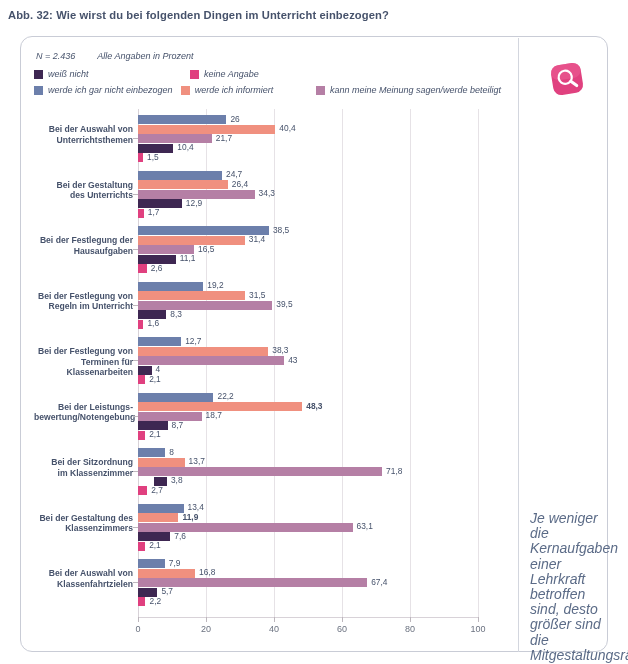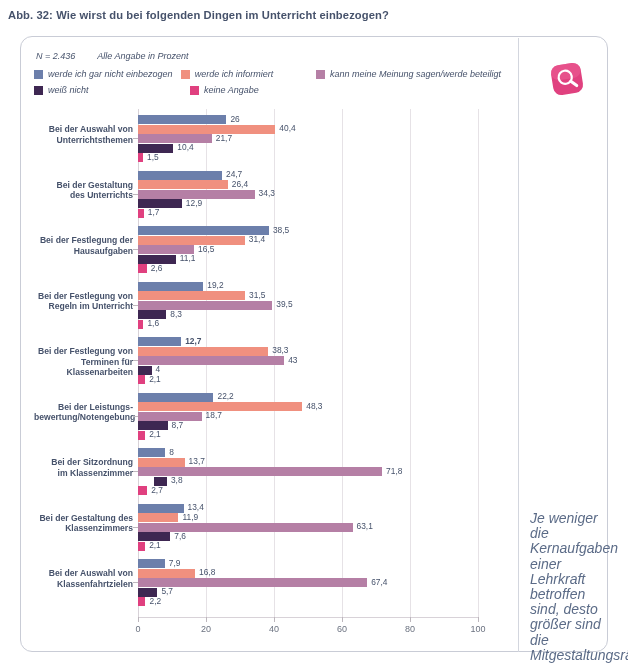--- a/index.html
+++ b/index.html
@@ -221,46 +221,46 @@
 
 <div class="page">
 
   <div class="fig-caption">Abb. 32: Wie wirst du bei folgenden Dingen im Unterricht einbezogen?</div>
 
   <div class="card">
     <div class="card-divider"></div>
 
     <div class="meta-row">
       <span class="meta-n">N = 2.436</span>
-      <span class="meta-units">Alle Angabe in Prozent</span>
+      <span class="meta-units">Alle Angaben in Prozent</span>
     </div>
 
     <div class="legend">
+      <div class="legend-row">
+        <div class="legend-item c0">
+          <span class="swatch" style="background:#3e2752"></span>
+          <span class="legend-label">weiß nicht</span>
+        </div>
+        <div class="legend-item c1">
+          <span class="swatch" style="background:#e0407f"></span>
+          <span class="legend-label">keine Angabe</span>
+        </div>
+      </div>
       <div class="legend-row">
         <div class="legend-item c0">
           <span class="swatch" style="background:#6c7fab"></span>
           <span class="legend-label">werde ich gar nicht einbezogen</span>
         </div>
         <div class="legend-item c1">
           <span class="swatch" style="background:#f0907f"></span>
           <span class="legend-label">werde ich informiert</span>
         </div>
         <div class="legend-item c2">
           <span class="swatch" style="background:#b57fa5"></span>
           <span class="legend-label">kann meine Meinung sagen/werde beteiligt</span>
-        </div>
-      </div>
-      <div class="legend-row">
-        <div class="legend-item c0">
-          <span class="swatch" style="background:#3e2752"></span>
-          <span class="legend-label">weiß nicht</span>
-        </div>
-        <div class="legend-item c1">
-          <span class="swatch" style="background:#e0407f"></span>
-          <span class="legend-label">keine Angabe</span>
         </div>
       </div>
     </div>
 
     <div class="badge">
       <svg width="48" height="48" viewBox="0 0 48 48">
         <g transform="rotate(-9 24 24)">
           <rect x="9" y="9" width="30" height="30" rx="8" ry="8" fill="#e0417f"></rect>
           <rect x="9" y="9" width="30" height="15" rx="8" ry="8" fill="#ec5f95" opacity="0.55"></rect>
           <circle cx="22.5" cy="22" r="6.6" fill="none" stroke="#ffffff" stroke-width="2.2"></circle>
@@ -401,21 +401,21 @@
               <div class="bar" style="width: 5.44px; background: rgb(224, 64, 127);"></div>
               <div class="bar-value" style="left: 9.44px;">1,6</div>
             </div>
           </div>
           <div class="group" style="top: 228px;">
             <div class="group-label" style="top: 9.2px;">
               <div>Bei der Festlegung von</div>
               <div>Terminen für Klassenarbeiten</div>
             </div>
             <div class="group-tick" style="top: 23.2px;"></div>
-            <div class="bar-row" style="top: 0px; width: 340px; font-weight: bold;">
+            <div class="bar-row" style="top: 0px; width: 340px;">
               <div class="bar" style="width: 43.18px; background: rgb(108, 127, 171);"></div>
               <div class="bar-value" style="left: 47.18px;">12,7</div>
             </div>
             <div class="bar-row" style="top: 9.6px; width: 340px;">
               <div class="bar" style="width: 130.22px; background: rgb(240, 144, 127);"></div>
               <div class="bar-value" style="left: 134.22px;">38,3</div>
             </div>
             <div class="bar-row" style="top: 19.2px; width: 340px;">
               <div class="bar" style="width: 146.2px; background: rgb(181, 127, 165);"></div>
               <div class="bar-value" style="left: 150.2px;">43</div>
@@ -434,21 +434,21 @@
               <div>Bei der Leistungs-</div>
               <div>bewertung/Notengebung</div>
             </div>
             <div class="group-tick" style="top: 23.2px;"></div>
             <div class="bar-row" style="top: 0px; width: 340px;">
               <div class="bar" style="width: 75.48px; background: rgb(108, 127, 171);"></div>
               <div class="bar-value" style="left: 79.48px;">22,2</div>
             </div>
             <div class="bar-row" style="top: 9.6px; width: 340px;">
               <div class="bar" style="width: 164.22px; background: rgb(240, 144, 127);"></div>
-              <div class="bar-value" style="left: 168.22px;">48,3</div>
+              <div class="bar-value" style="left: 168.22px; font-weight: bold;">48,3</div>
             </div>
             <div class="bar-row" style="top: 19.2px; width: 340px;">
               <div class="bar" style="width: 63.58px; background: rgb(181, 127, 165);"></div>
               <div class="bar-value" style="left: 67.58px;">18,7</div>
             </div>
             <div class="bar-row" style="top: 28.8px; width: 340px;">
               <div class="bar" style="width: 29.58px; background: rgb(62, 39, 82);"></div>
               <div class="bar-value" style="left: 33.58px;">8,7</div>
             </div>
             <div class="bar-row" style="top: 38.4px; width: 340px;">
@@ -488,21 +488,21 @@
               <div>Bei der Gestaltung des</div>
               <div>Klassenzimmers</div>
             </div>
             <div class="group-tick" style="top: 23.2px;"></div>
             <div class="bar-row" style="top: 0px; width: 340px;">
               <div class="bar" style="width: 45.56px; background: rgb(108, 127, 171);"></div>
               <div class="bar-value" style="left: 49.56px;">13,4</div>
             </div>
             <div class="bar-row" style="top: 9.6px; width: 340px;">
               <div class="bar" style="width: 40.46px; background: rgb(240, 144, 127);"></div>
-              <div class="bar-value" style="left: 44.46px;">11,9</div>
+              <div class="bar-value" style="left: 44.46px; font-weight: bold;">11,9</div>
             </div>
             <div class="bar-row" style="top: 19.2px; width: 340px;">
               <div class="bar" style="width: 214.54px; background: rgb(181, 127, 165);"></div>
               <div class="bar-value" style="left: 218.54px;">63,1</div>
             </div>
             <div class="bar-row" style="top: 28.8px; width: 340px;">
               <div class="bar" style="width: 32.3px; background: rgb(62, 39, 82);"></div>
               <div class="bar-value" style="left: 36.3px;">7,6</div>
             </div>
             <div class="bar-row" style="top: 38.4px; width: 340px;">

